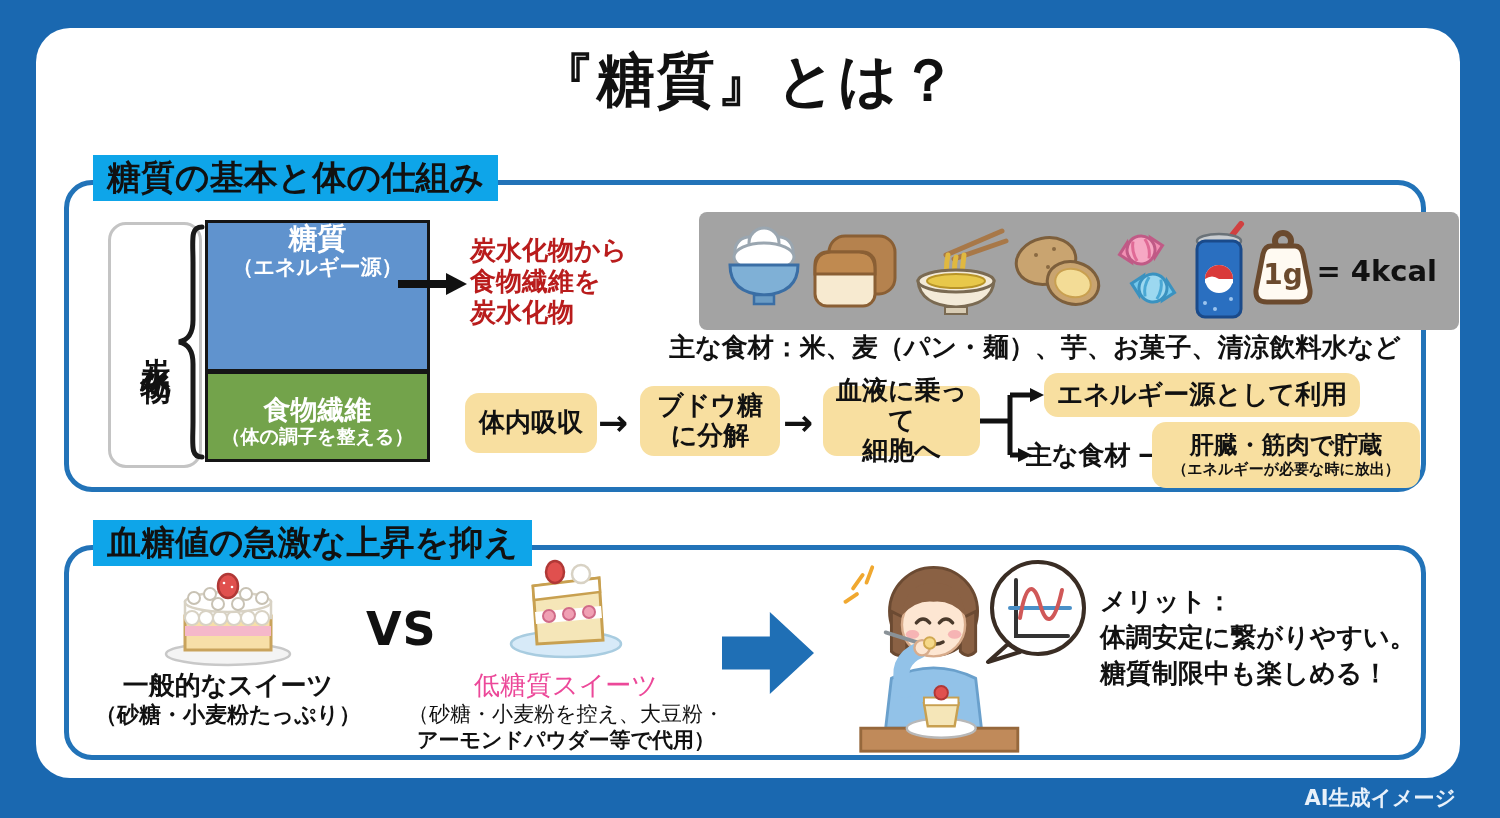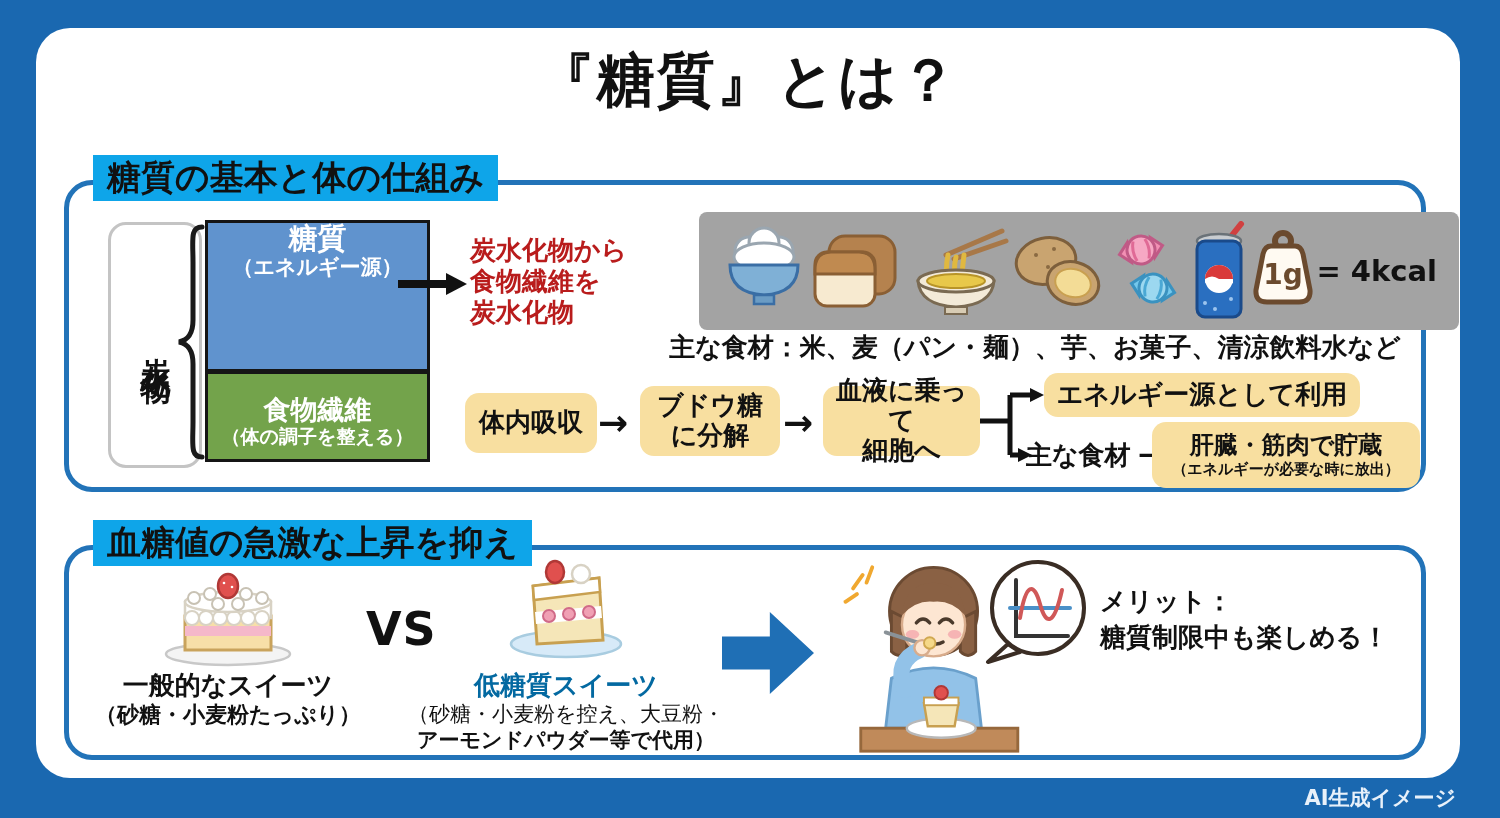--- a/index.html
+++ b/index.html
@@ -45,21 +45,21 @@
   .branch-arrow{left:1069px;top:253px;}
   .branch-bottom{left:1083px;top:237px;width:268px;height:66px;}
   .branch-bottom .l1{font-size:24px;font-weight:900;}
   .branch-bottom .l2{font-size:15px;font-weight:800;margin-top:1px;}
   
   .cake{left:89px;top:6px;}
   .left-label{left:29px;top:118px;width:260px;text-align:center;font-size:26px;font-weight:900;color:#111;}
   .left-sub{left:9px;top:150px;width:300px;text-align:center;font-size:22px;font-weight:900;color:#111;}
   .vs{left:297px;top:52px;font-size:46px;font-weight:900;color:#111;letter-spacing:1px;}
   .slice{left:434px;top:6px;}
-  .right-label{left:367px;top:118px;width:260px;text-align:center;font-size:26px;font-weight:700;color:#0369a1;}
+  .right-label{left:367px;top:118px;width:260px;text-align:center;font-size:26px;font-weight:400;color:#ec4899;}
   .right-sub1{left:317px;top:150px;width:360px;text-align:center;font-size:21px;font-weight:400;color:#111;}
   .right-sub2{left:317px;top:176px;width:360px;text-align:center;font-size:21px;font-weight:900;color:#111;}
   .big-arrow{left:653px;top:62px;width:92px;height:82px;background:#1f6fb5;
     clip-path:polygon(0 30%,52% 30%,52% 0,100% 50%,52% 100%,52% 70%,0 70%);}
   .person{left:753px;top:2px;}
   .bubble{left:911px;top:6px;}
   .merit{left:1031px;top:33px;font-size:26px;font-weight:900;color:#111;line-height:36px;}
   .footer{position:absolute;top:784px;right:44px;font-size:21px;font-weight:700;color:#e8f1fa;}
 </style>
 </head>
@@ -287,19 +287,20 @@
       <svg class="abs bubble" width="112" height="112" viewBox="0 0 112 112">
         <polygon points="28,88 8,106 40,96" fill="#fff" stroke="#3a2d24" stroke-width="4" stroke-linejoin="round"></polygon>
         <circle cx="58" cy="52" r="46" fill="#fff" stroke="#3a2d24" stroke-width="4"></circle>
         <path d="M36,24 V80 H88" fill="none" stroke="#333" stroke-width="4" stroke-linecap="round"></path>
         <line x1="30" y1="52" x2="90" y2="52" stroke="#4a90c8" stroke-width="4" stroke-linecap="round"></line>
         <path d="M40,62 C46,26 54,26 60,48 C66,70 74,70 82,34" fill="none" stroke="#d05858" stroke-width="4" stroke-linecap="round"></path>
       </svg>
 
       <div class="abs merit">
         <div>メリット：</div>
+        <div>体調安定に繋がりやすい。</div>
         <div>糖質制限中も楽しめる！</div>
       </div>
     </section>
   </div>
 
   <div class="footer">AI生成イメージ</div>
 </div>
 
 </body></html>

